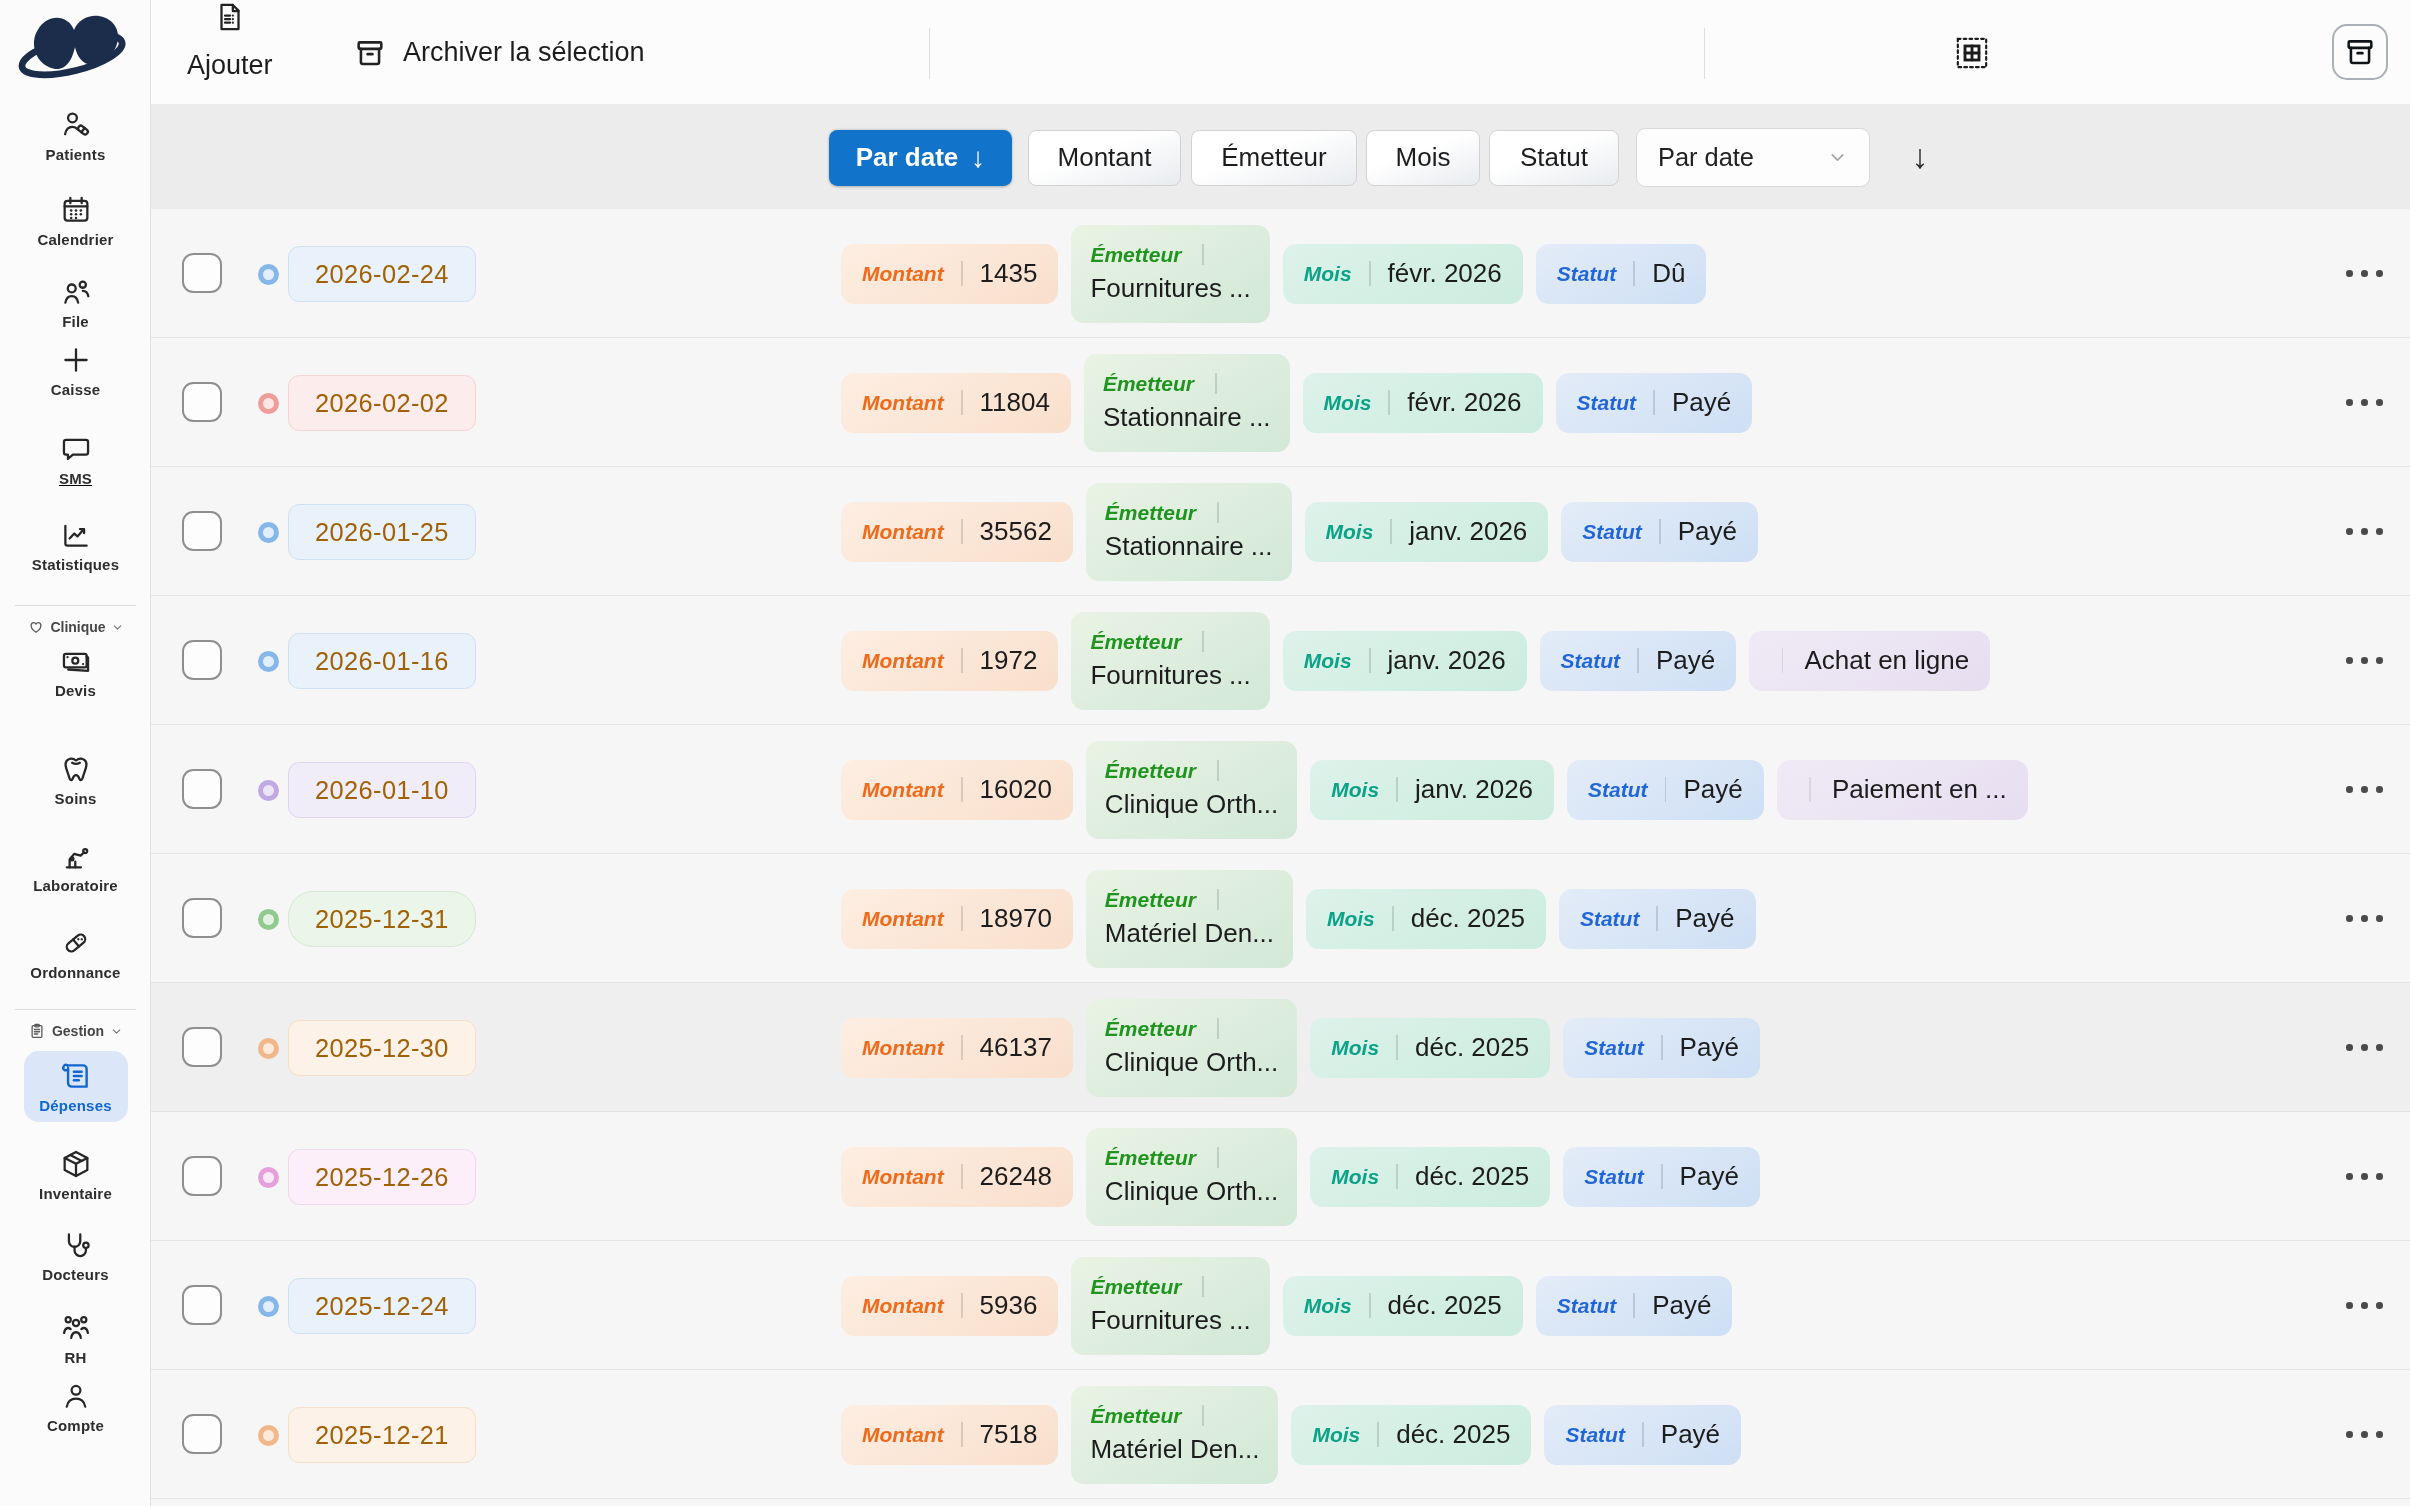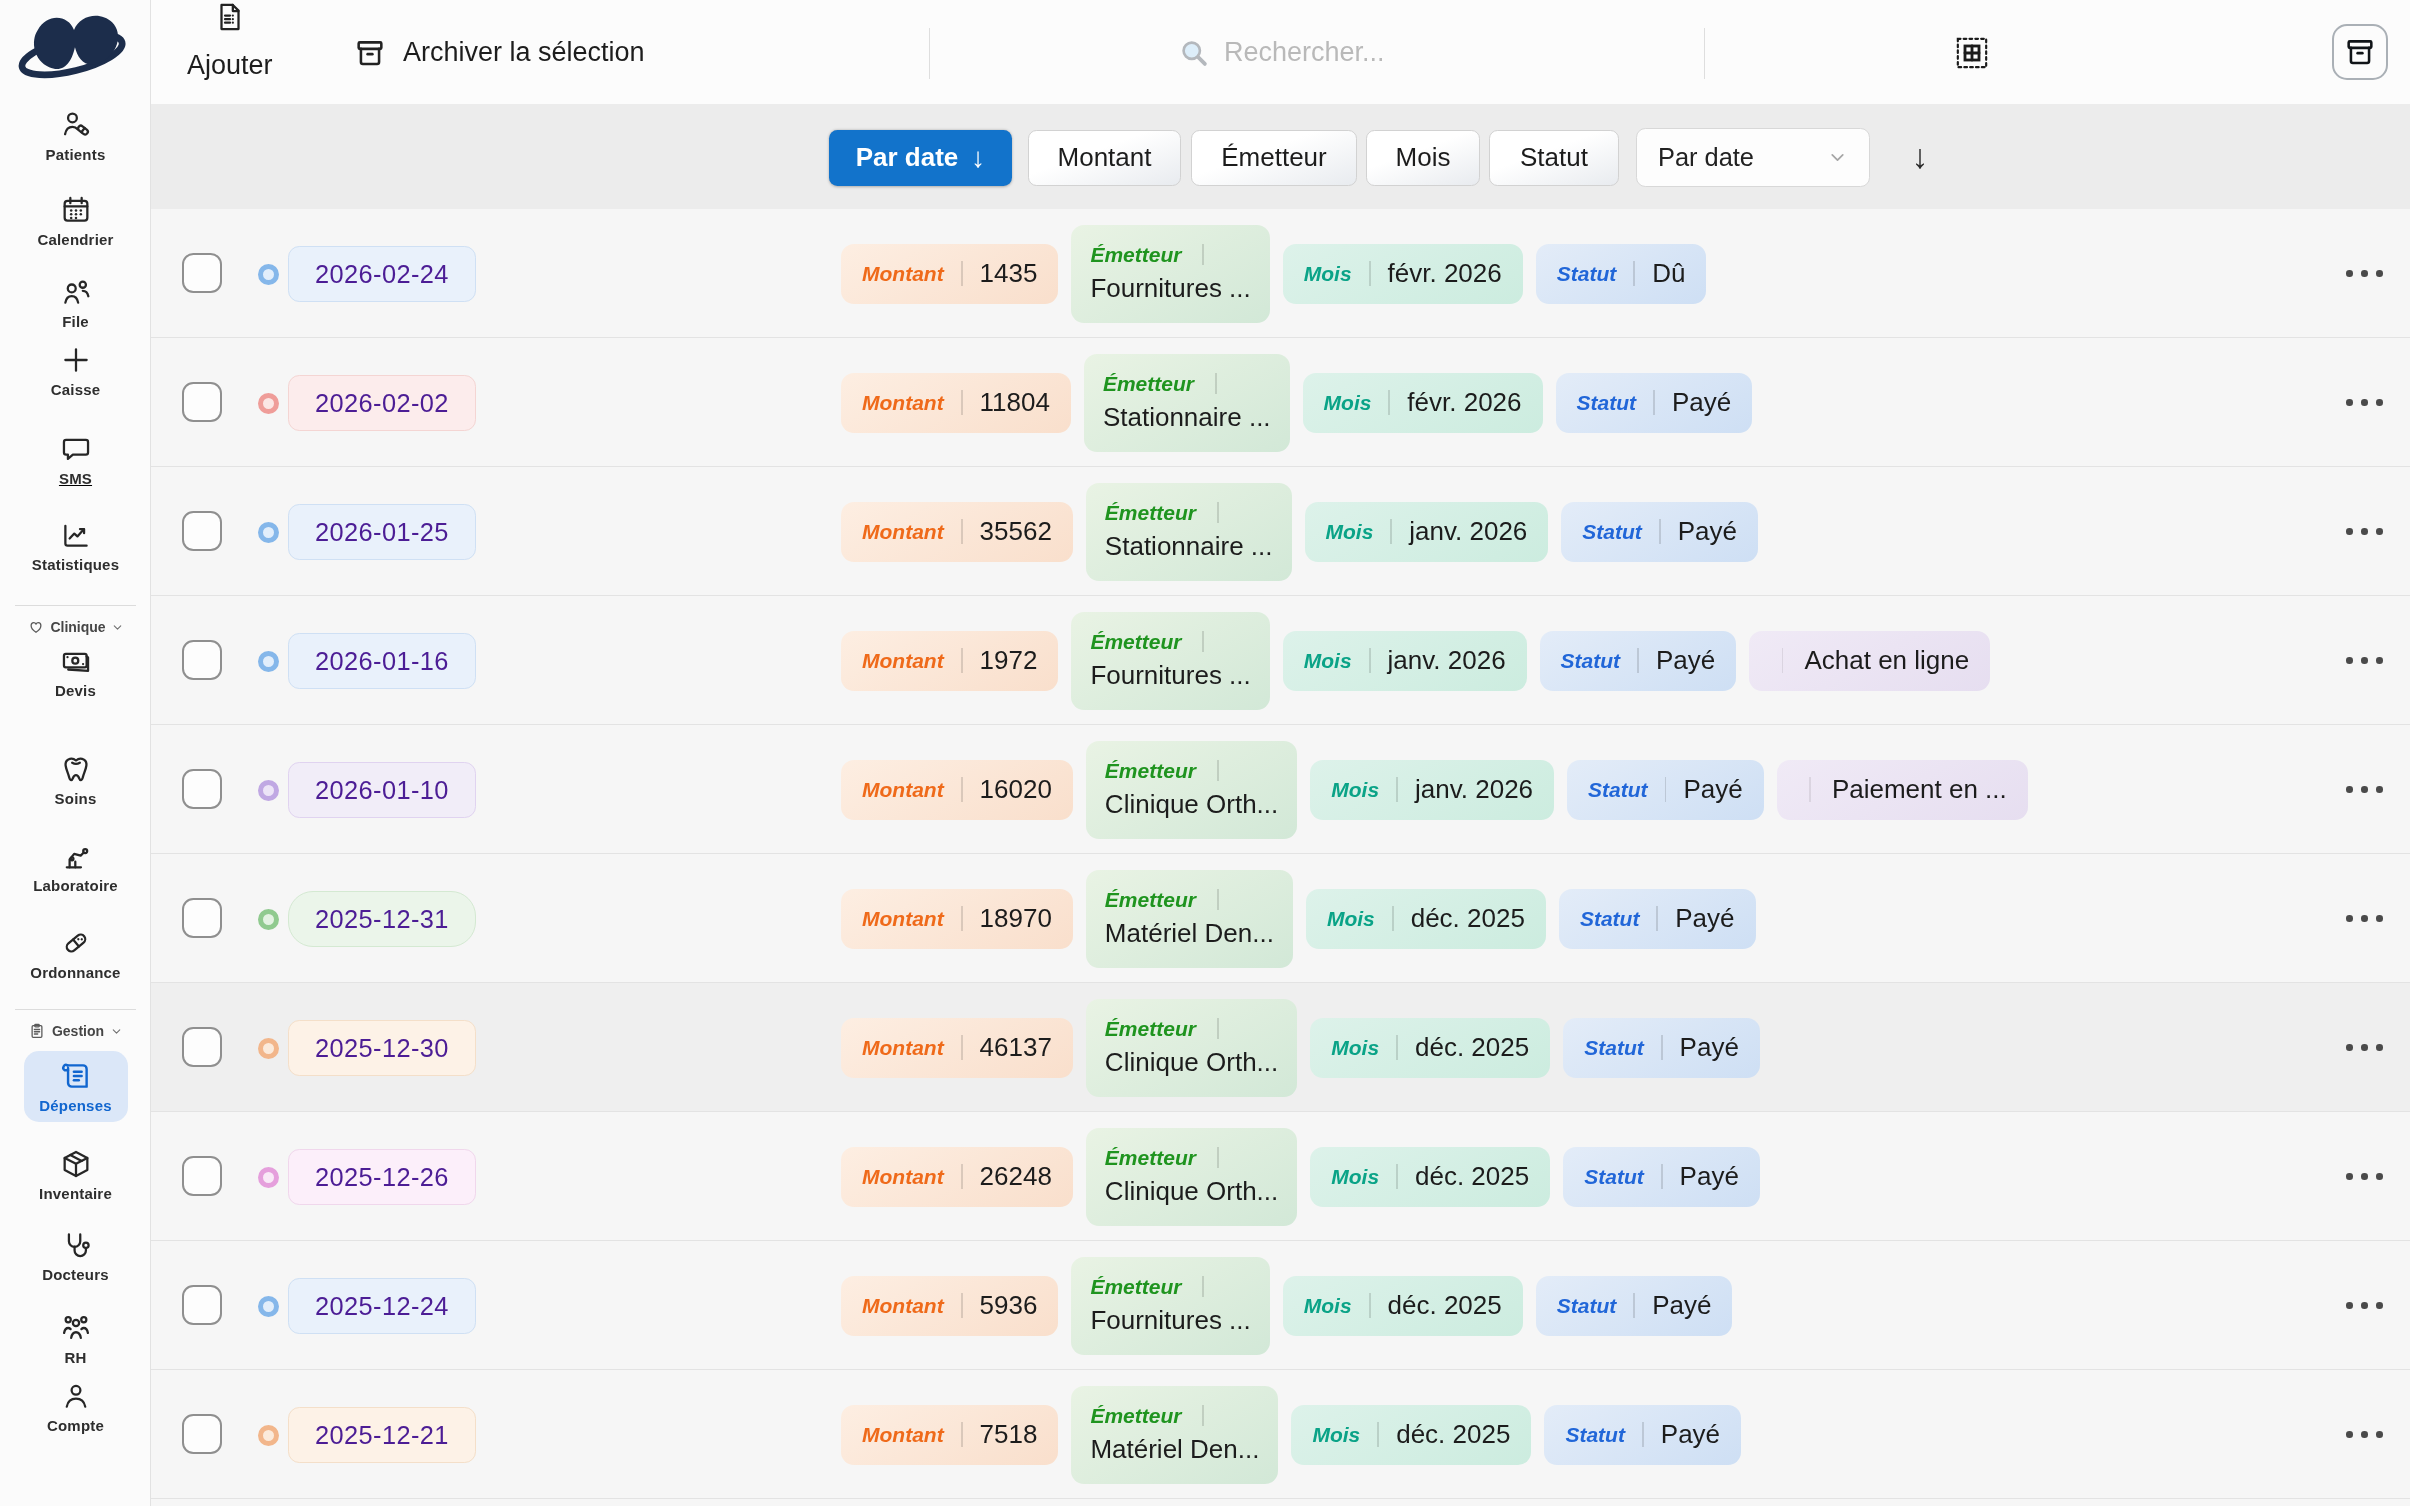--- a/index.html
+++ b/index.html
@@ -59,21 +59,21 @@
 .fselect .chev{margin-left:auto;width:21px;height:21px;color:#a6a6a6;}
 .fselect .chev svg{width:100%;height:100%;display:block;}
 .sort-dir{position:absolute;left:1750px;top:26px;width:38px;height:51px;display:flex;align-items:center;justify-content:center;font-size:34px;color:#2c2c2c;cursor:pointer;}
 
 
 .list{position:absolute;left:151px;top:209px;width:2260px;height:1298px;background:#f6f6f6;}
 .row{position:relative;height:129px;border-bottom:0.9px solid #e3e3e3;background:#f6f6f6;}
 .row.hover{background:#efefef;}
 .checkbox{position:absolute;left:31px;top:44px;width:40px;height:40px;border:2.8px solid #8f8f8f;border-radius:11.3px;background:#fdfdfd;cursor:pointer;}
 .dot{position:absolute;left:107px;top:55px;width:21px;height:21px;border-radius:50%;border:5.6px solid;}
-.date-chip{position:absolute;left:137px;top:37px;height:56px;padding:0 26px;border-radius:11.3px;border:1.4px solid;display:flex;align-items:center;font-size:25.4px;color:#4c1d95;letter-spacing:0.4px;white-space:nowrap;}
+.date-chip{position:absolute;left:137px;top:37px;height:56px;padding:0 26px;border-radius:11.3px;border:1.4px solid;display:flex;align-items:center;font-size:25.4px;color:#a16207;letter-spacing:0.4px;white-space:nowrap;}
 .chips{position:absolute;left:690px;top:0;height:129px;display:flex;align-items:center;gap:13px;}
 .chip{display:flex;align-items:center;height:60px;border-radius:13px;padding:0 21px;white-space:nowrap;}
 .clabel{font-size:21px;font-weight:700;font-style:italic;}
 .vdiv{width:1.9px;height:24.5px;background:rgba(0,0,0,.13);margin:0 17px;flex:none;}
 .cval{font-size:26px;color:#1c1c1c;}
 .chip.montant{background:linear-gradient(150deg,#fdeee2,#f9dfcc);}
 .chip.montant .clabel{color:#ef6a1a;}
 .chip.emetteur{flex-direction:column;align-items:flex-start;height:98px;justify-content:center;padding:9.4px 19px;gap:6.6px;background:linear-gradient(150deg,#e9f3e4,#d2e8d7);}
 .chip.emetteur .clabel{color:#1f941f;}
 .chip.emetteur .top{display:flex;align-items:center;}
@@ -372,29 +372,20 @@
       <span class="icon">
           <svg viewBox="0 0 24 24" fill="none" stroke="currentColor" stroke-width="1.8" stroke-linecap="round" stroke-linejoin="round">
             <rect x="4" y="4.5" width="16" height="4.6" rx="0.8"></rect>
             <path d="M5.6 9.1v9.2a1.4 1.4 0 0 0 1.4 1.4h10a1.4 1.4 0 0 0 1.4-1.4V9.1"></path>
             <line x1="10.3" y1="12.8" x2="13.7" y2="12.8"></line>
           </svg>
         </span>
       <span>Archiver la sélection</span>
     </div>
     <div class="tb-div" style="left:778px"></div>
-    <div class="search">
-      <span class="icon">
-          <svg viewBox="0 0 24 24" fill="none" stroke="#b4b8bd" stroke-width="1.8" stroke-linecap="round">
-            <circle cx="10.8" cy="10.8" r="5.6" fill="#ddeefa"></circle>
-            <line x1="15.2" y1="15.2" x2="19.8" y2="19.8" stroke-width="2.6"></line>
-          </svg>
-        </span>
-      <input type="text" placeholder="Rechercher..." style="">
-    </div>
     <div class="tb-div" style="left:1553px"></div>
     <div class="grid-btn">
         <svg viewBox="0 0 24 24" fill="none" stroke="currentColor" stroke-linecap="round">
           <rect x="3.5" y="3.5" width="17" height="17" stroke-width="1.3" stroke-dasharray="1.6 1.9"></rect>
           <rect x="7.8" y="7.8" width="8.4" height="8.4" stroke-width="1.7"></rect>
           <line x1="12" y1="7.8" x2="12" y2="16.2" stroke-width="1.7"></line>
           <line x1="7.8" y1="12" x2="16.2" y2="12" stroke-width="1.7"></line>
         </svg>
       </div>
     <div class="tb-right-btn">

